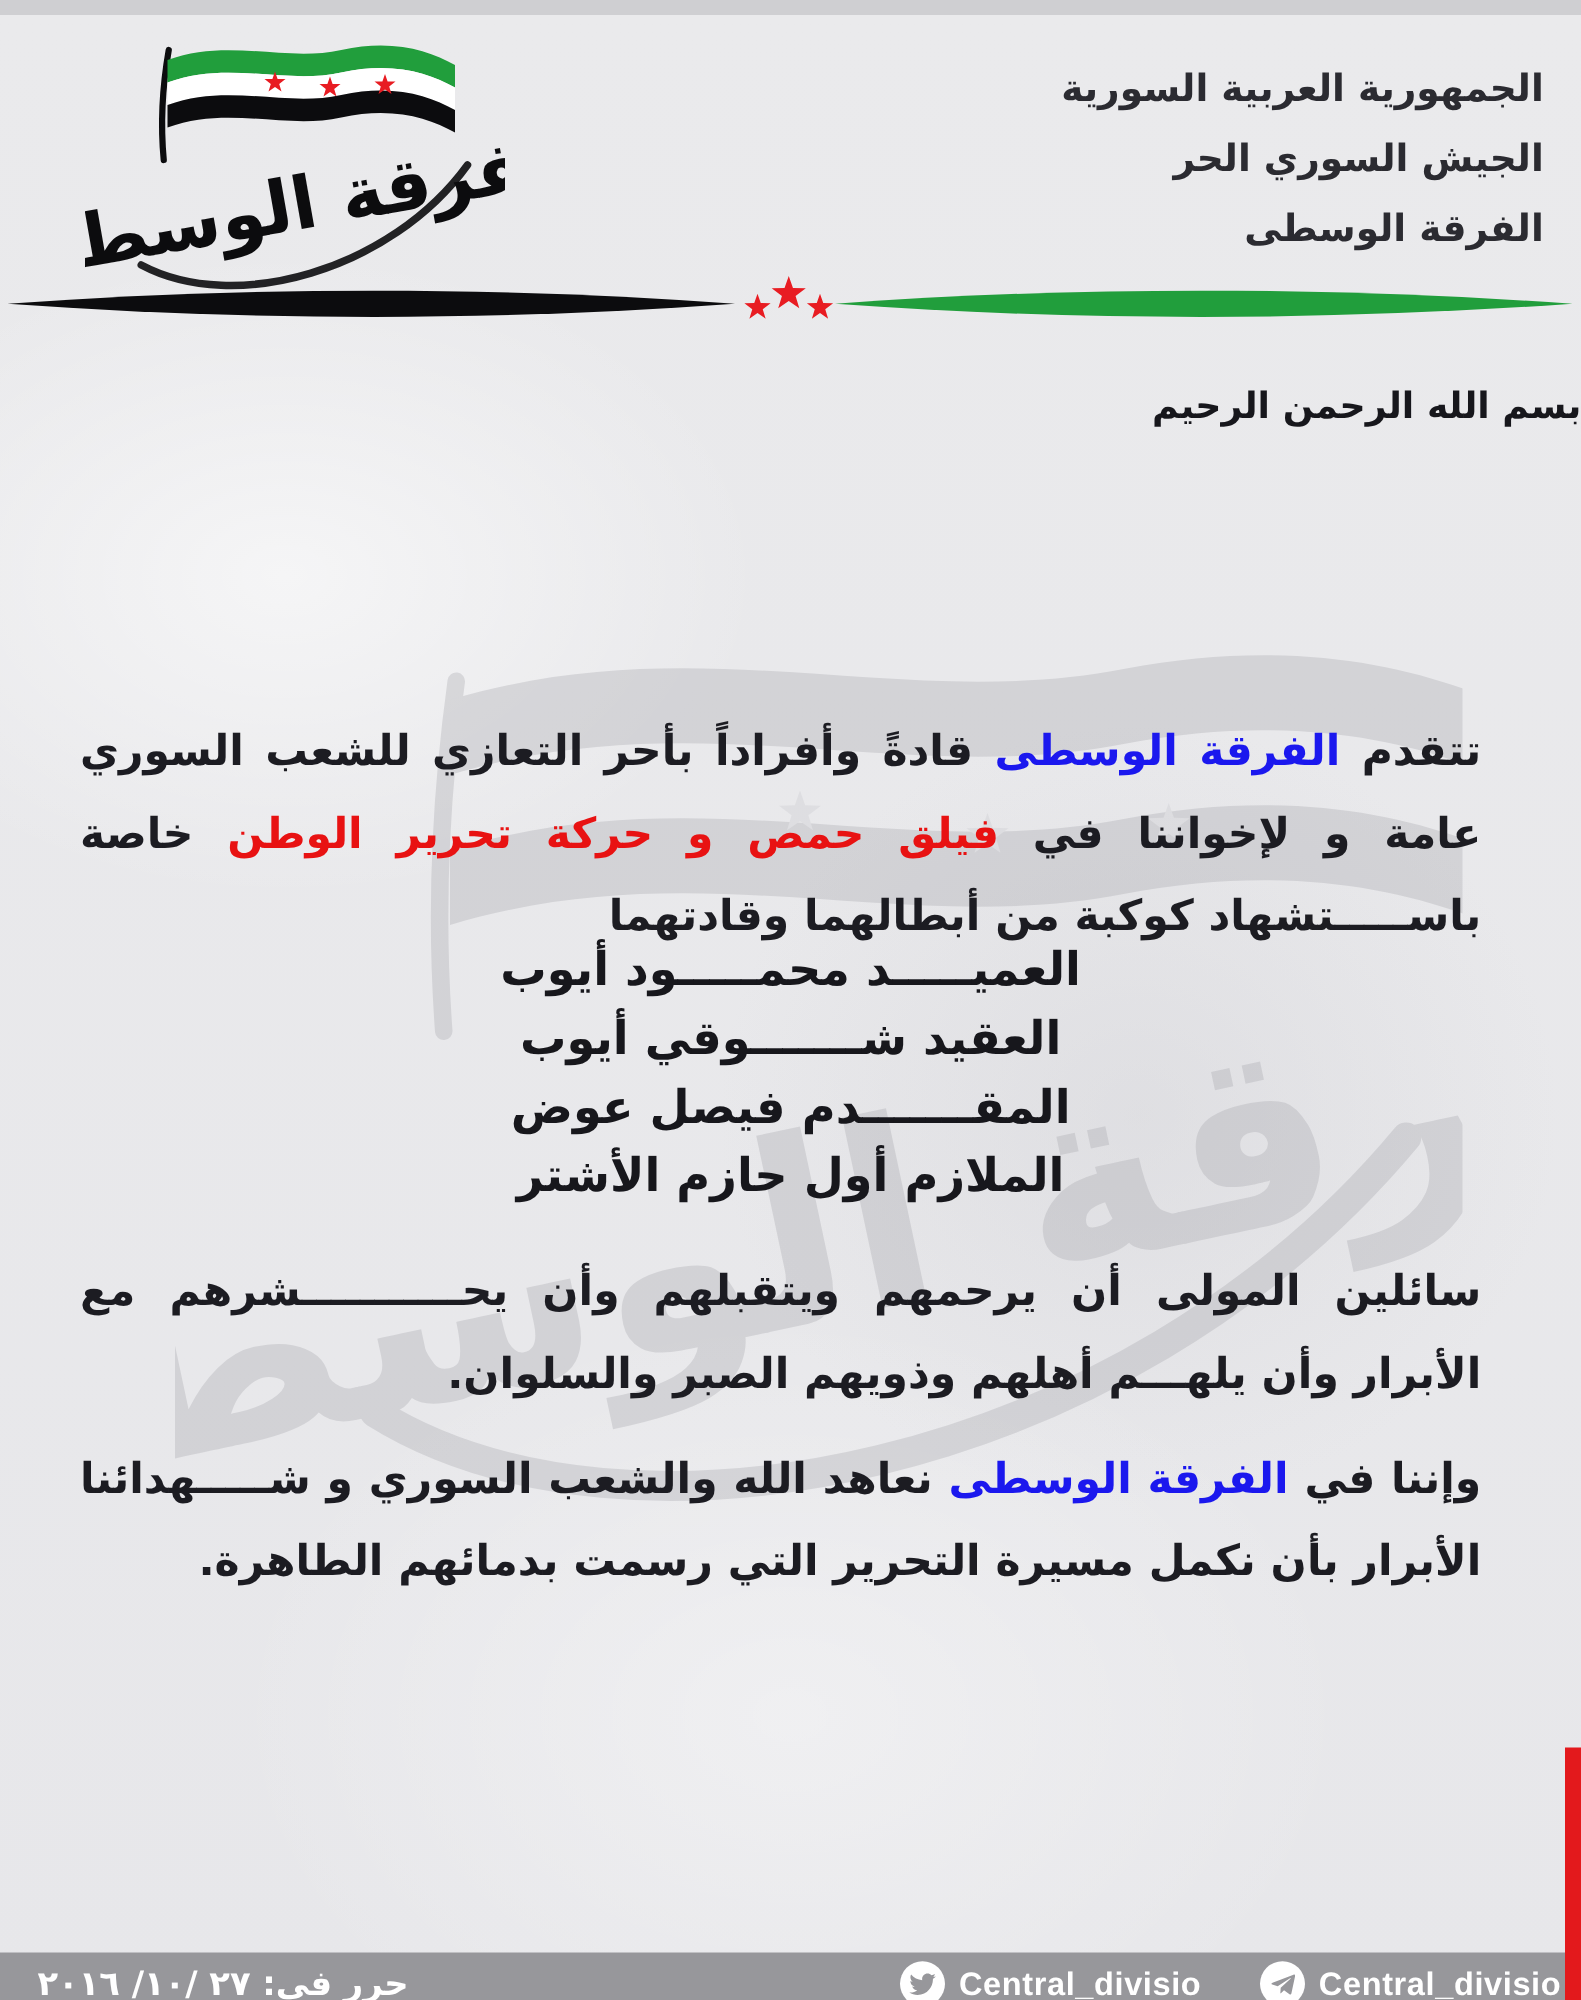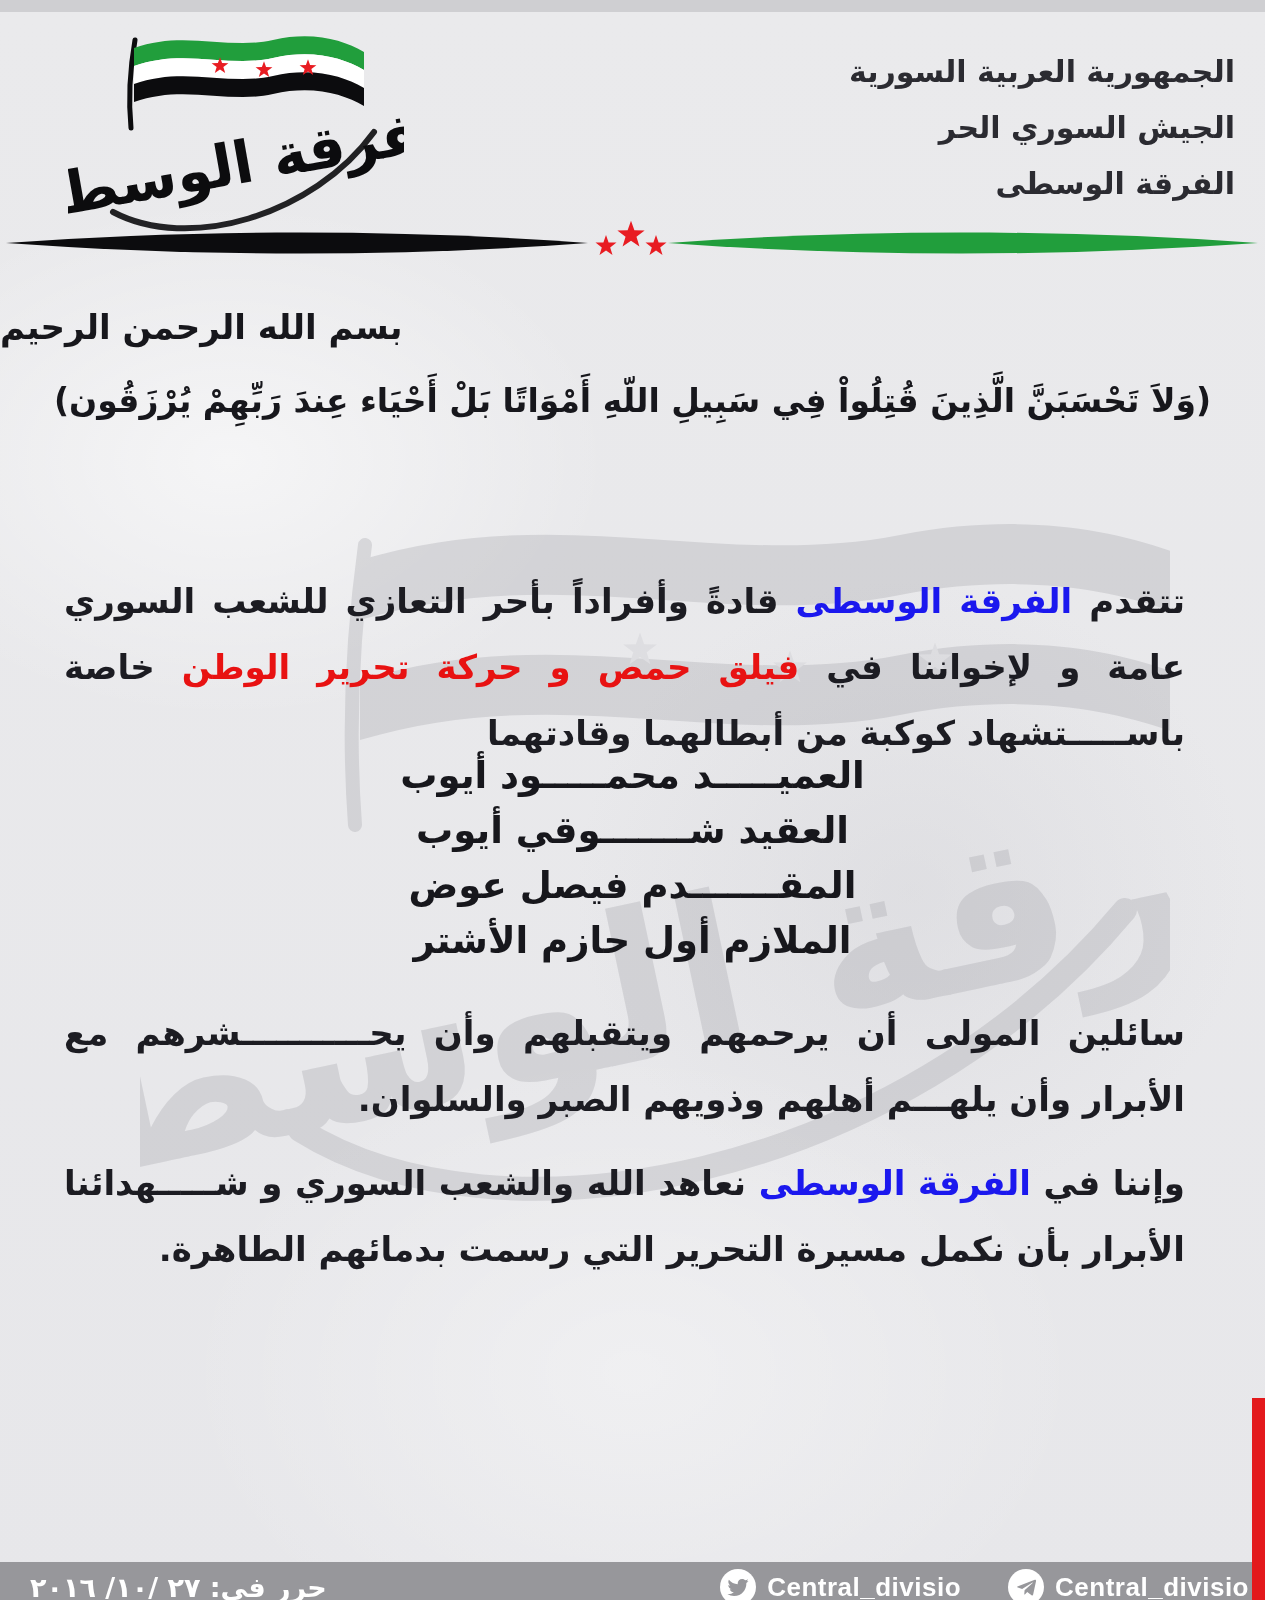--- a/index.html
+++ b/index.html
@@ -24,22 +24,22 @@
   .org-line{
     font-weight:bold;font-size:30px;line-height:56px;
     color:#2b2b31;letter-spacing:0;
   }
   .logo{position:absolute;top:4px;left:68px;width:336px;height:232px;z-index:3;}
   
   .divider{position:absolute;top:203px;left:0;width:1265px;height:52px;z-index:2;}
   
   .bismillah{
     position:absolute;top:295px;left:0;width:100%;
-    text-align:left;direction:rtl;
-    font-size:34px;font-weight:bold;color:#17171c;z-index:3;
+    text-align:right;direction:rtl;
+    font-size:29px;font-weight:bold;color:#17171c;z-index:3;
   }
   .verse{
     position:absolute;top:352px;left:0;width:100%;
     text-align:center;direction:rtl;white-space:nowrap;
     font-size:33px;font-weight:bold;color:#17171c;line-height:74px;z-index:3;
   }
   
   .watermark{
     position:absolute;top:478px;left:140px;width:1030px;height:840px;
     z-index:1;opacity:.33;pointer-events:none;
@@ -113,21 +113,20 @@
     <path d="M6,28 C200,14 400,14 588,28 C400,42 200,42 6,28 Z" fill="#0c0c0e"></path>
     <path d="M668,28 C860,14 1060,14 1258,28 C1060,42 860,42 668,28 Z" fill="#219e3c"></path>
     <g fill="#e81c22">
       <path transform="translate(606,31)" d="M0,-11 L2.6,-3.6 L10.5,-3.4 L4.2,1.4 L6.5,8.9 L0,4.4 L-6.5,8.9 L-4.2,1.4 L-10.5,-3.4 L-2.6,-3.6 Z"></path>
       <path transform="translate(631,20) scale(1.3)" d="M0,-11 L2.6,-3.6 L10.5,-3.4 L4.2,1.4 L6.5,8.9 L0,4.4 L-6.5,8.9 L-4.2,1.4 L-10.5,-3.4 L-2.6,-3.6 Z"></path>
       <path transform="translate(656,31)" d="M0,-11 L2.6,-3.6 L10.5,-3.4 L4.2,1.4 L6.5,8.9 L0,4.4 L-6.5,8.9 L-4.2,1.4 L-10.5,-3.4 L-2.6,-3.6 Z"></path>
     </g>
   </svg>
 
   <div class="bismillah">بسم الله الرحمن الرحيم</div>
-  <div class="verse">(وَلاَ تَحْسَبَنَّ الَّذِينَ قُتِلُواْ فِي سَبِيلِ اللّهِ أَمْوَاتًا بَلْ أَحْيَاء عِندَ رَبِّهِمْ يُرْزَقُون)</div>
 
   <svg class="watermark" viewBox="0 0 1030 840" aria-hidden="true">
     <g fill="#a7a7ad" stroke="none">
       <path d="M225,55 Q205,200 215,335" fill="none" stroke="#a7a7ad" stroke-width="14" stroke-linecap="round"></path>
       <path d="M220,70 C420,10 580,80 760,45 C900,18 1010,45 1085,85 L1085,145 C1010,105 900,78 760,105 C580,140 420,70 220,130 Z"></path>
       <path d="M220,190 C420,130 580,200 760,165 C900,138 1010,165 1085,205 L1085,265 C1010,225 900,198 760,225 C580,260 420,190 220,250 Z"></path>
       <path d="M160,640 C360,765 760,690 985,420" fill="none" stroke="#a7a7ad" stroke-width="24" stroke-linecap="round"></path>
       <text x="545" y="560" text-anchor="middle" font-size="205" font-weight="bold" transform="rotate(-12 545 520)" font-family="DejaVu Sans, sans-serif">الفرقة الوسطى</text>
     </g>
     <g fill="#c9c9ce">

